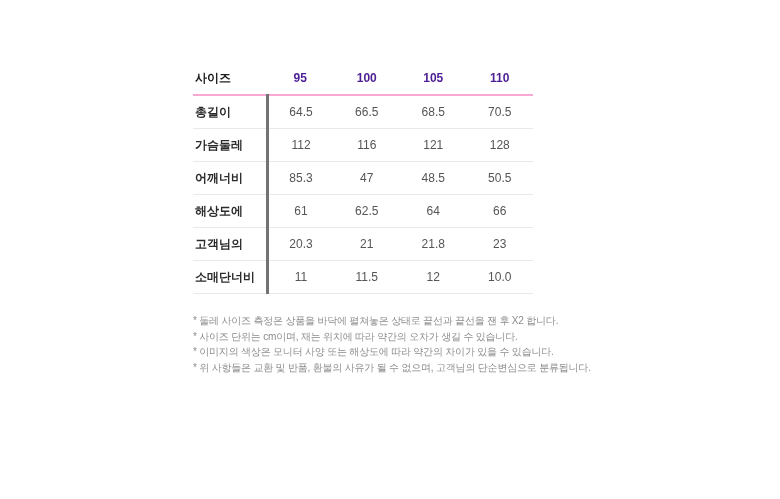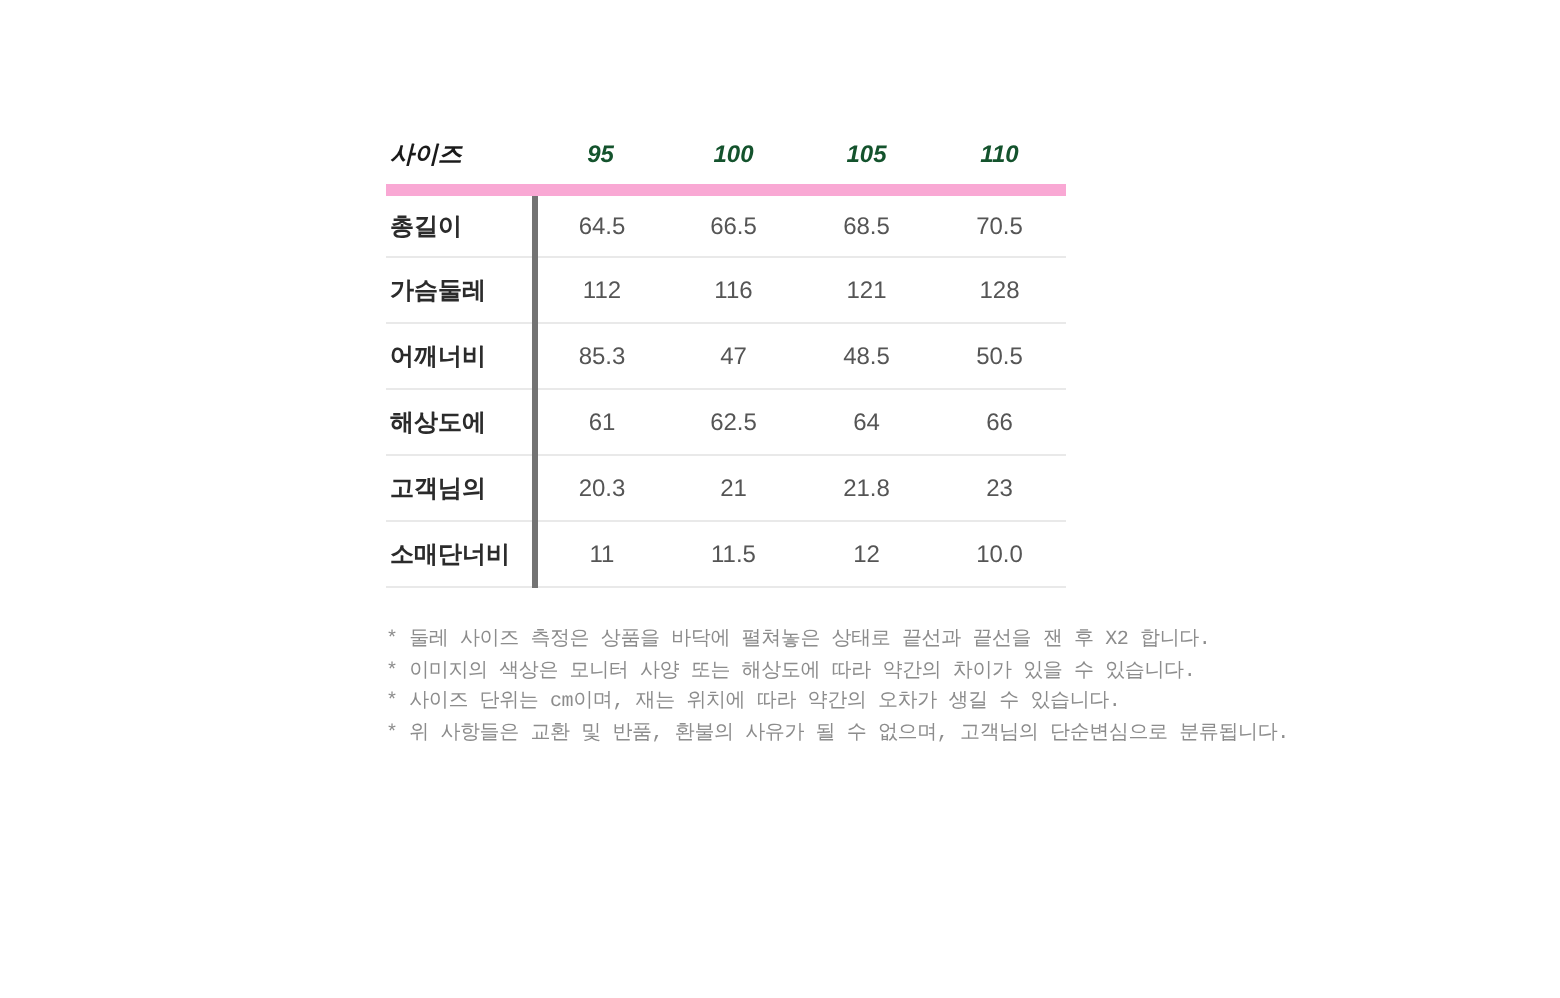--- a/index.html
+++ b/index.html
@@ -24,33 +24,32 @@
   table.size-table col.value-col { width: 66.5px; }
   table.size-table th,
   table.size-table td {
     height: 33px;
     vertical-align: middle;
     font-size: 12px;
     line-height: 1;
     white-space: nowrap;
   }
   table.size-table thead th {
-    border-bottom: 6px solid #f9a8d4;
-    font-style: italic;
+    border-bottom: 2px solid #f9a8d4;
   }
   table.size-table thead th.label-head {
     text-align: left;
     padding-left: 2px;
     font-weight: 700;
     color: #1a1a1a;
   }
   table.size-table thead th.size-head {
     text-align: center;
     font-weight: 700;
-    color: #14532d;
+    color: #4c1d95;
   }
   table.size-table tbody td {
     border-bottom: 1px solid #e9e9e9;
     margin-left: 22px;
   }
   table.size-table tbody td.row-label {
     text-align: left;
     padding-left: 2px;
     font-weight: 600;
     color: #2b2b2b;
@@ -62,21 +61,20 @@
   }
   table.size-table tbody td.first-value {
     border-left: 3px solid #737373;
   }
   .footnotes {
     position: absolute;
     left: 193px;
     top: 313px;
     width: 440px;
     list-style: none;
-    font-family: Liberation Mono, monospace;
   }
   .footnotes li {
     font-size: 10px;
     line-height: 15.6px;
     color: #8c8c8c;
     letter-spacing: -0.2px;
     white-space: nowrap;
   }
 </style>
 </head>
@@ -142,16 +140,16 @@
         <td class="cell-value">11.5</td>
         <td class="cell-value">12</td>
         <td class="cell-value">10.0</td>
       </tr>
     </tbody>
   </table>
 </div>
 
 <ul class="footnotes">
   <li>* 둘레 사이즈 측정은 상품을 바닥에 펼쳐놓은 상태로 끝선과 끝선을 잰 후 X2 합니다.</li>
+  <li>* 사이즈 단위는 cm이며, 재는 위치에 따라 약간의 오차가 생길 수 있습니다.</li>
   <li>* 이미지의 색상은 모니터 사양 또는 해상도에 따라 약간의 차이가 있을 수 있습니다.</li>
-  <li>* 사이즈 단위는 cm이며, 재는 위치에 따라 약간의 오차가 생길 수 있습니다.</li>
   <li>* 위 사항들은 교환 및 반품, 환불의 사유가 될 수 없으며, 고객님의 단순변심으로 분류됩니다.</li>
 </ul>
 
 </body></html>

